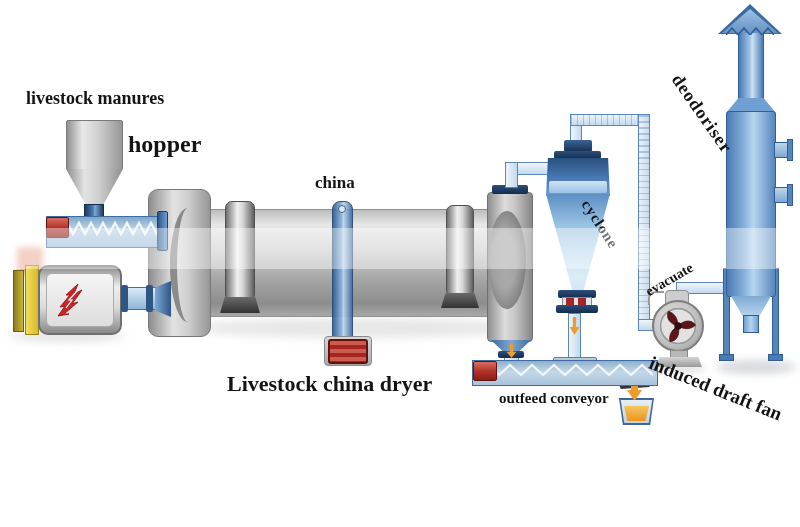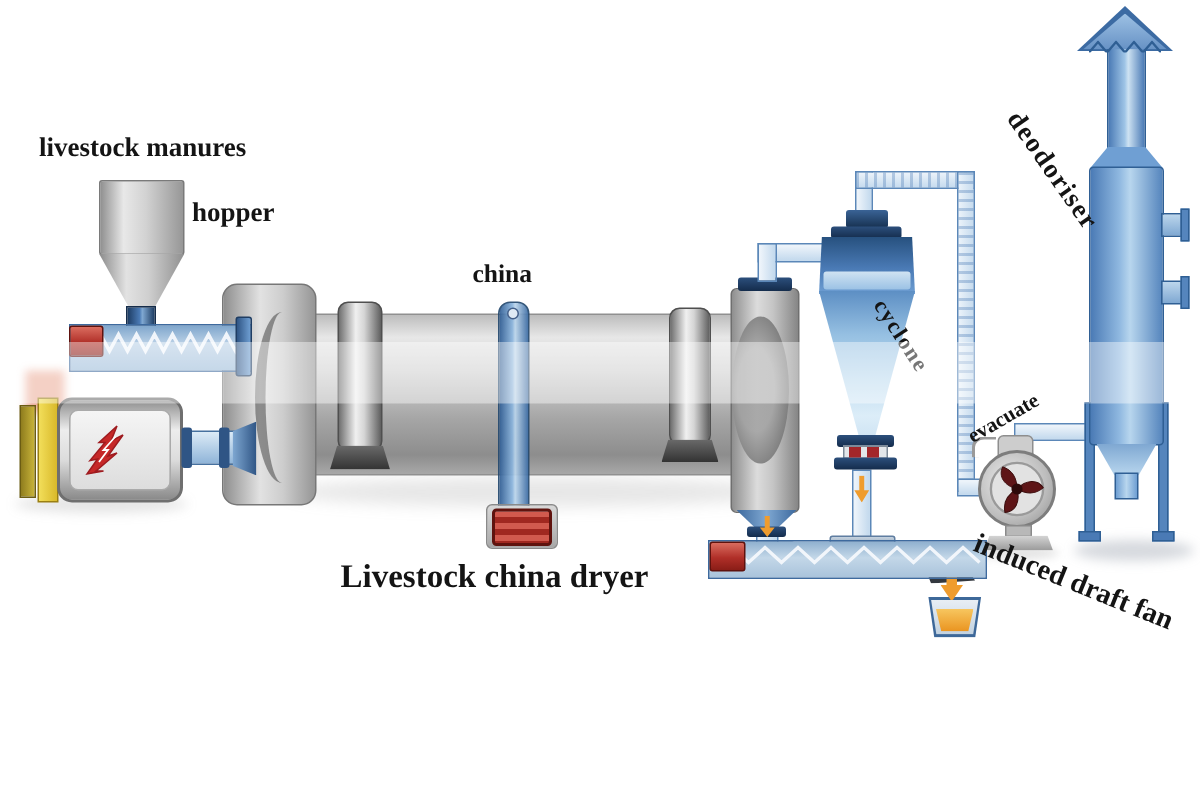--- a/index.html
+++ b/index.html
@@ -31,21 +31,21 @@
   <div class="g shadow" style="left:192px;top:318px;width:330px;height:20px;background:rgba(120,120,120,.18);filter:blur(5px);"></div>
   <div class="g shadow" style="left:10px;top:330px;width:115px;height:12px;background:rgba(120,120,120,.2);filter:blur(4px);"></div>
   <div class="g shadow" style="left:716px;top:360px;width:80px;height:14px;background:rgba(120,130,145,.3);filter:blur(4px);"></div>
   <div class="g shadow" style="left:650px;top:364px;width:56px;height:9px;background:rgba(120,120,120,.2);filter:blur(3px);"></div>
 
   <div class="lbl" style="left:26px;top:88px;font-size:18px;">livestock manures</div>
 
   <div class="g" style="left:66px;top:120px;width:57px;height:50px;background:linear-gradient(90deg,#909090,#e8e8e8 28%,#d2d2d2 55%,#979797);border:1px solid #7a7a7a;border-radius:2px;z-index:7;"></div>
   <div class="g" style="left:66px;top:169px;width:57px;height:37px;clip-path:polygon(0 0,100% 0,64% 100%,36% 100%);background:linear-gradient(90deg,#8a8a8a,#e2e2e2 32%,#cfcfcf 58%,#8f8f8f);z-index:7;"></div>
   <div class="g" style="left:84px;top:204px;width:20px;height:14px;background:linear-gradient(90deg,#1d3c63,#4a7ab5 45%,#7fa8d2 55%,#1d3c63);border:1px solid #152c4a;z-index:7;"></div>
-  <div class="lbl" style="left:128px;top:131px;font-size:18px;text-align:right;">hopper</div>
+  <div class="lbl" style="left:128px;top:131px;font-size:24px;text-align:right;">hopper</div>
 
   <div class="g" style="left:46px;top:216px;width:122px;height:32px;background:linear-gradient(180deg,#7fa6cc,#b9d0e6 40%,#9cbbd9);border:1.5px solid #3e6a9e;z-index:8;"></div>
   <svg class="g" style="left:48px;top:218px;z-index:9;" width="118" height="20" viewBox="0 0 118 20">
     <polyline points="1,16 7,5 13,16 19,5 25,16 31,5 37,16 43,5 49,16 55,5 61,16 67,5 73,16 79,5 85,16 91,5 97,16 103,5 109,16 115,5" fill="none" stroke="#f4f8fc" stroke-width="2.4" opacity=".95"></polyline>
   </svg>
   <div class="g redcap" style="left:46px;top:217px;width:23px;height:21px;z-index:10;"></div>
   <div class="g" style="left:157px;top:211px;width:11px;height:40px;background:linear-gradient(90deg,#2f5585,#6f9fd3);border:1px solid #1f3d63;border-radius:2px;z-index:9;"></div>
 
   <div class="g" style="left:17px;top:247px;width:26px;height:28px;background:#e9a18b;filter:blur(3px);opacity:.85;z-index:8;"></div>
   <div class="g" style="left:13px;top:270px;width:11px;height:62px;background:linear-gradient(90deg,#8f7d1e,#c9b43a);border:1px solid #6b5c12;z-index:8;"></div>
@@ -152,18 +152,19 @@
   <svg class="g" style="left:475px;top:362px;z-index:8;" width="180" height="17" viewBox="0 0 180 17">
     <polyline points="2,13 13,3 24,13 35,3 46,13 57,3 68,13 79,3 90,13 101,3 112,13 123,3 134,13 145,3 156,13 167,3 178,13" fill="none" stroke="#f4f8fc" stroke-width="2.2" opacity=".95"></polyline>
   </svg>
   <div class="g redcap" style="left:473px;top:361px;width:24px;height:20px;"></div>
   <div class="g" style="left:616px;top:376px;width:34px;height:13px;clip-path:polygon(0 8%,80% 0,100% 85%,14% 100%);background:#33383f;z-index:6;"></div>
   <div class="g" style="left:631px;top:383px;width:7px;height:8px;background:#ef9c2e;z-index:6;"></div>
   <div class="g" style="left:627px;top:390px;width:15px;height:11px;clip-path:polygon(50% 100%,0 0,100% 0);background:#ef9c2e;z-index:6;"></div>
   <div class="g" style="left:617px;top:398px;width:39px;height:27px;clip-path:polygon(5% 0,95% 0,85% 100%,15% 100%);background:#3d6899;z-index:5;"></div>
   <div class="g" style="left:619px;top:400px;width:35px;height:23px;clip-path:polygon(5% 0,95% 0,85% 100%,15% 100%);background:linear-gradient(180deg,#e8eef4,#c2d2e0);z-index:6;"></div>
   <div class="g" style="left:624px;top:406px;width:25px;height:15px;clip-path:polygon(0 0,100% 0,86% 100%,14% 100%);background:linear-gradient(180deg,#f7c65f,#ea9420);z-index:7;"></div>
+  <div class="lbl" style="left:499px;top:390px;font-size:15px;">outfeed conveyor</div>
 
   <div class="g" style="left:0;top:228px;width:800px;height:41px;background:rgba(255,255,255,.42);z-index:40;"></div>
 
   <div class="lbl" style="left:227px;top:371px;font-size:22px;">Livestock china dryer</div>
 
 </div>
 
 </body></html>

